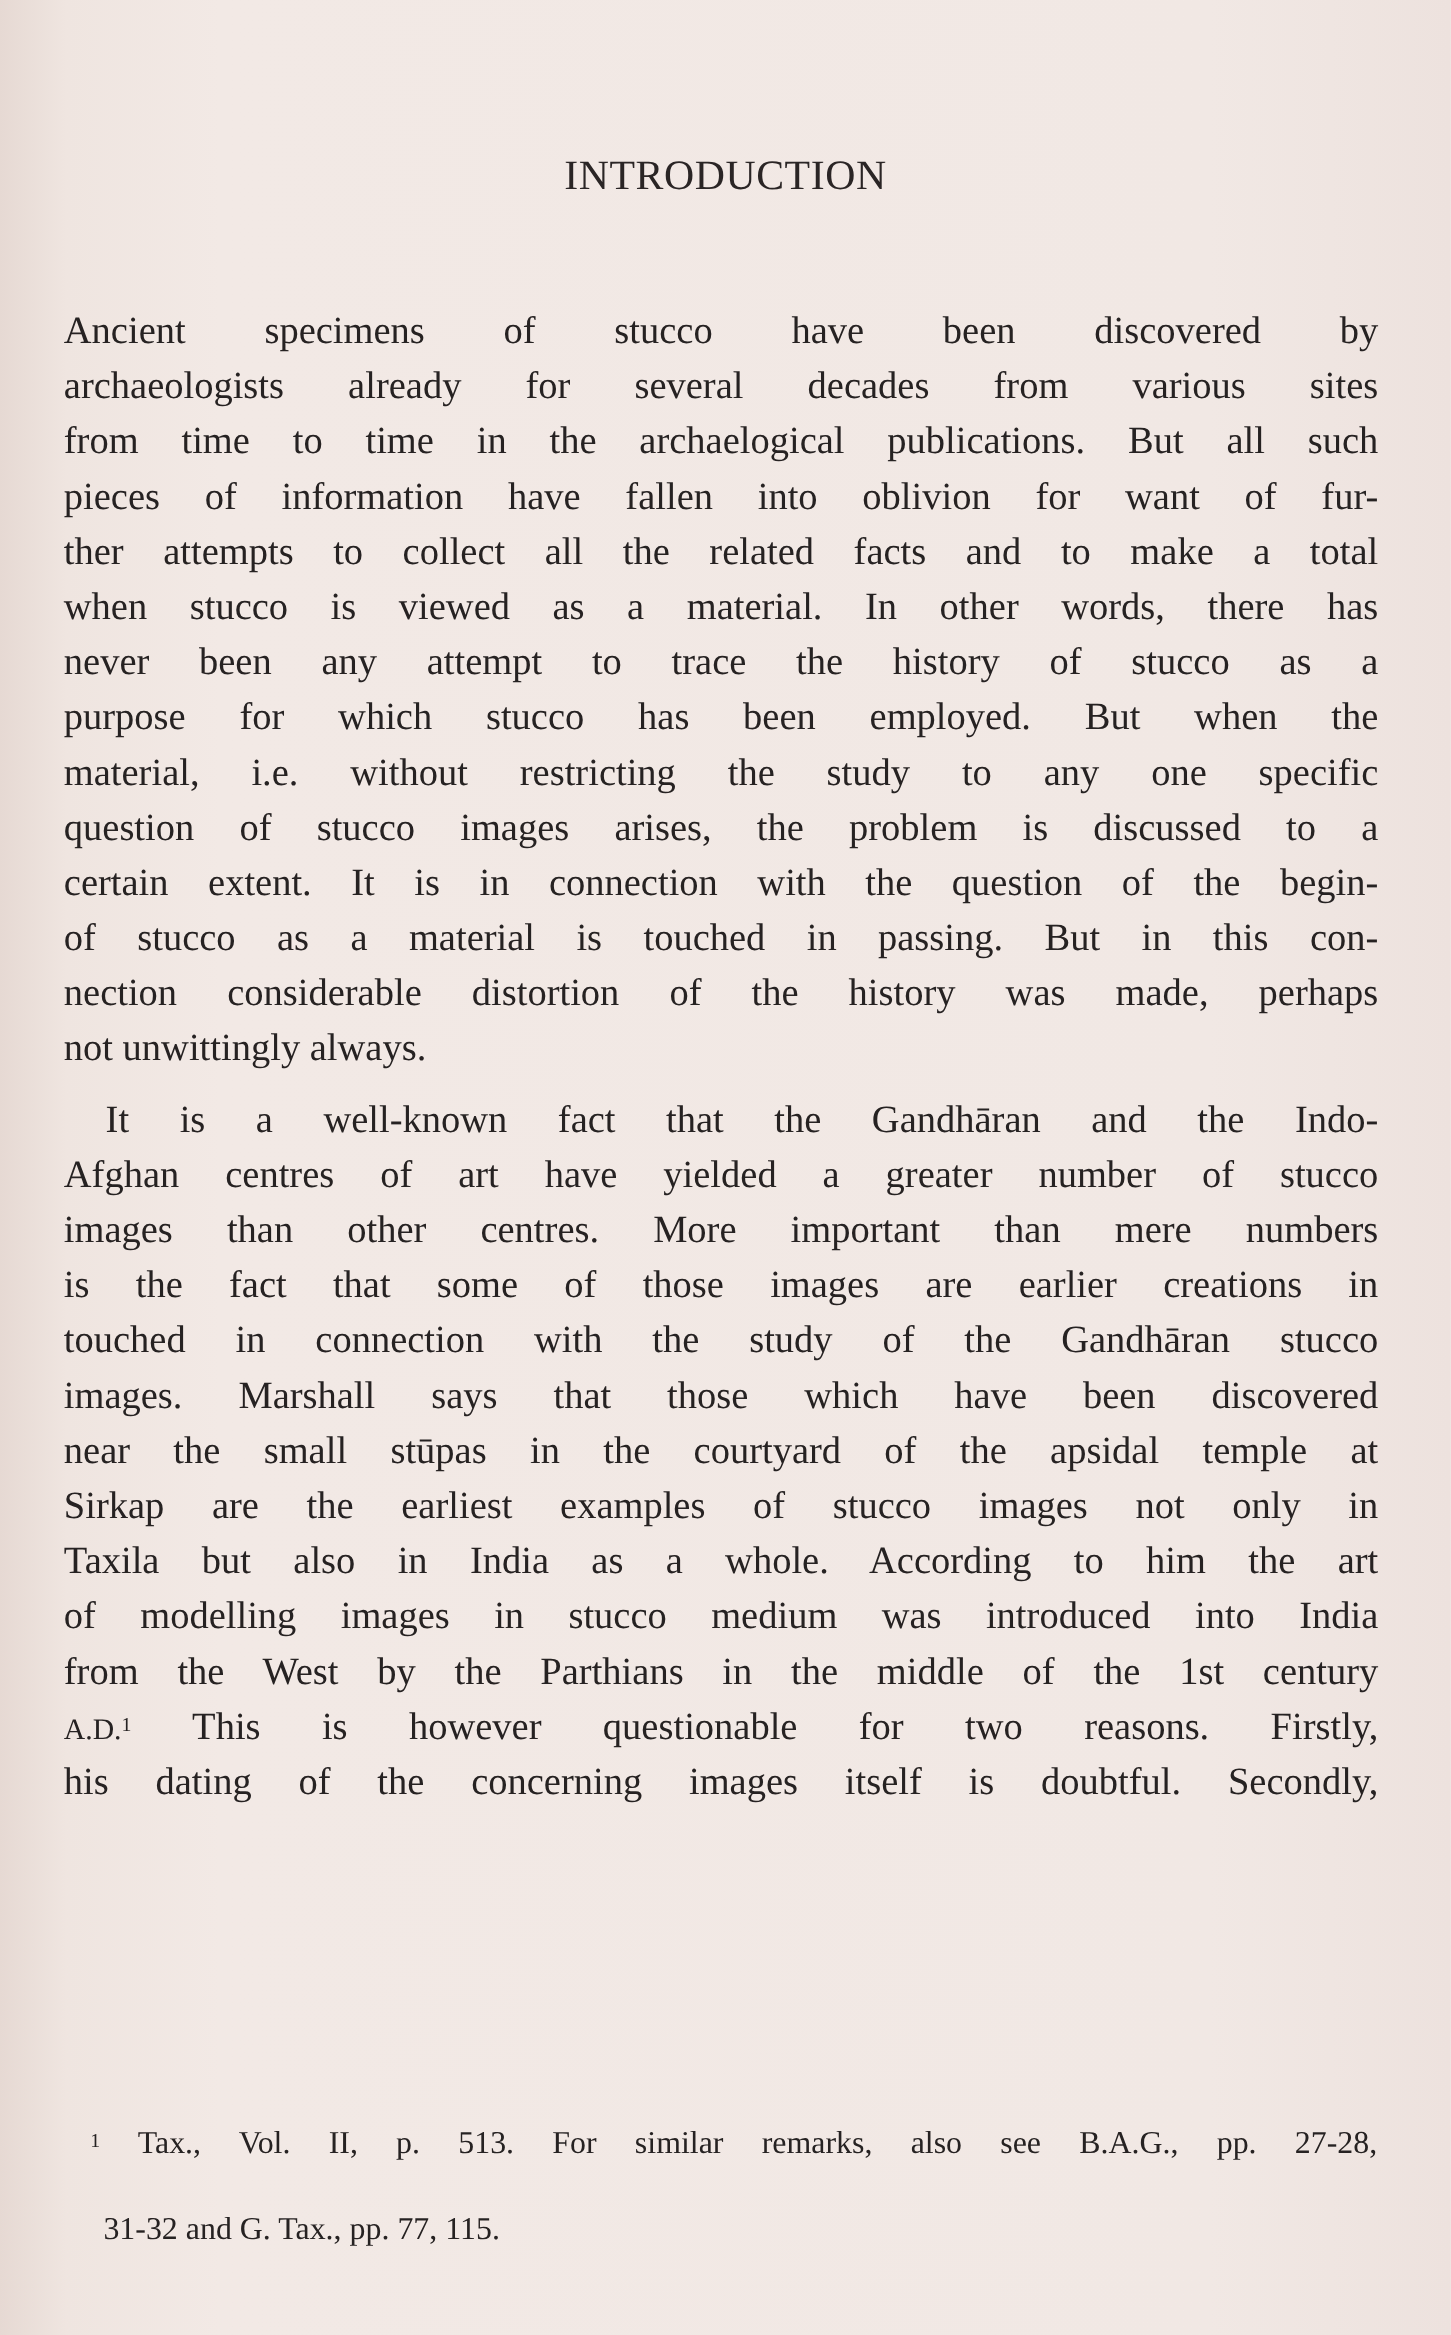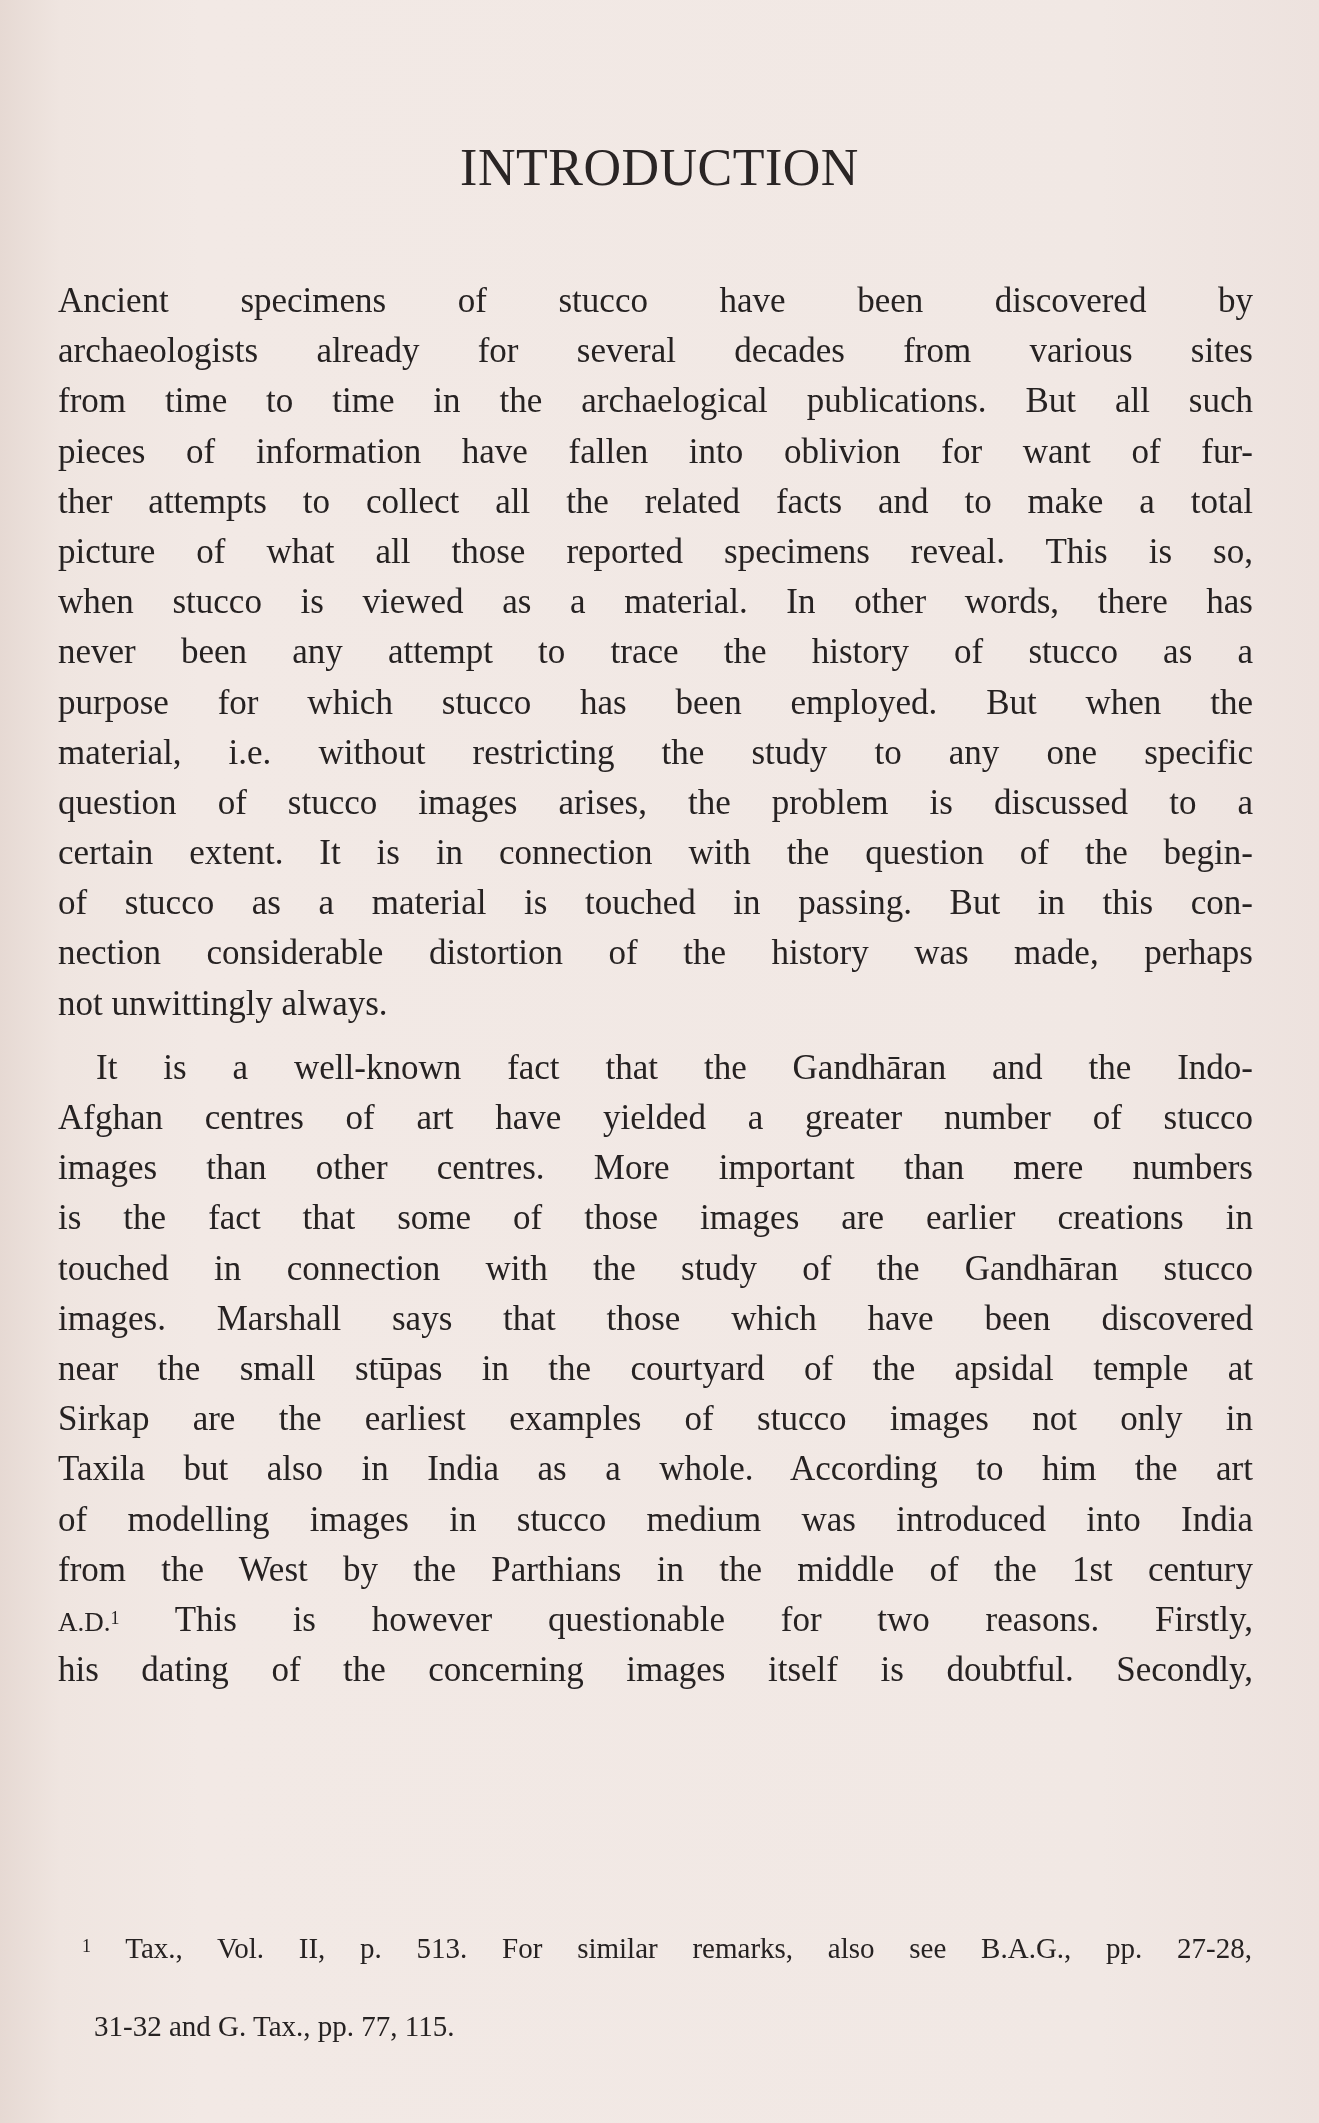--- a/index.html
+++ b/index.html
@@ -6,21 +6,21 @@
   body {
     width:1319px; height:2123px; overflow:hidden;
     background: linear-gradient(90deg, #e6d9d3 0px, #efe5e0 60px, #f2e9e5 200px, #f1e8e4 1100px, #ede2de 1319px);
     font-family: "Liberation Serif", "DejaVu Serif", serif;
     color:#262222;
     position:relative;
   }
   .page { position:absolute; left:0; top:0; width:1319px; height:2123px; }
   .title {
     position:absolute; top:138px; left:0; width:1319px; text-align:center;
-    font-size:52px; letter-spacing:0.5px; color:#2a2525;
+    font-size:38px; letter-spacing:0.5px; color:#2a2525;
   }
   .body {
     position:absolute; left:58px; width:1195px; top:276px;
     font-size:35px; line-height:50.2px; text-align:justify;
   }
   .line { display:block; white-space:nowrap; text-align-last:justify; text-align:justify; height:50.2px; overflow:visible; }
   .line.last { text-align-last:left; }
   .para-gap { height:14px; }
   .indent { padding-left:38px; }
   .footnote {
@@ -36,21 +36,20 @@
 <div class="page">
   <div class="title">INTRODUCTION</div>
 
   <div class="body">
     <div>
       <span class="line">Ancient specimens of stucco have been discovered by</span>
       <span class="line">archaeologists already for several decades from various sites</span>
       <span class="line">from time to time in the archaelogical publications.  But all such</span>
       <span class="line">pieces of information have fallen into oblivion for want of fur-</span>
       <span class="line">ther attempts to collect all the related facts and to make a total</span>
-      <span class="line">picture of what all those reported specimens reveal.  This is so,</span>
       <span class="line">when stucco is viewed as a material.  In other words, there has</span>
       <span class="line">never been any attempt to trace the history of stucco as a</span>
       <span class="line">purpose for which stucco has been employed. But when the</span>
       <span class="line">material, i.e. without restricting the study to any one specific</span>
       <span class="line">question of stucco images arises, the problem is discussed to a</span>
       <span class="line">certain extent.  It is in connection with the question of the begin-</span>
       <span class="line">of stucco as a material is touched in passing.  But in this con-</span>
       <span class="line">nection considerable distortion of the history was made, perhaps</span>
       <span class="line last">not unwittingly always.</span>
     </div>

